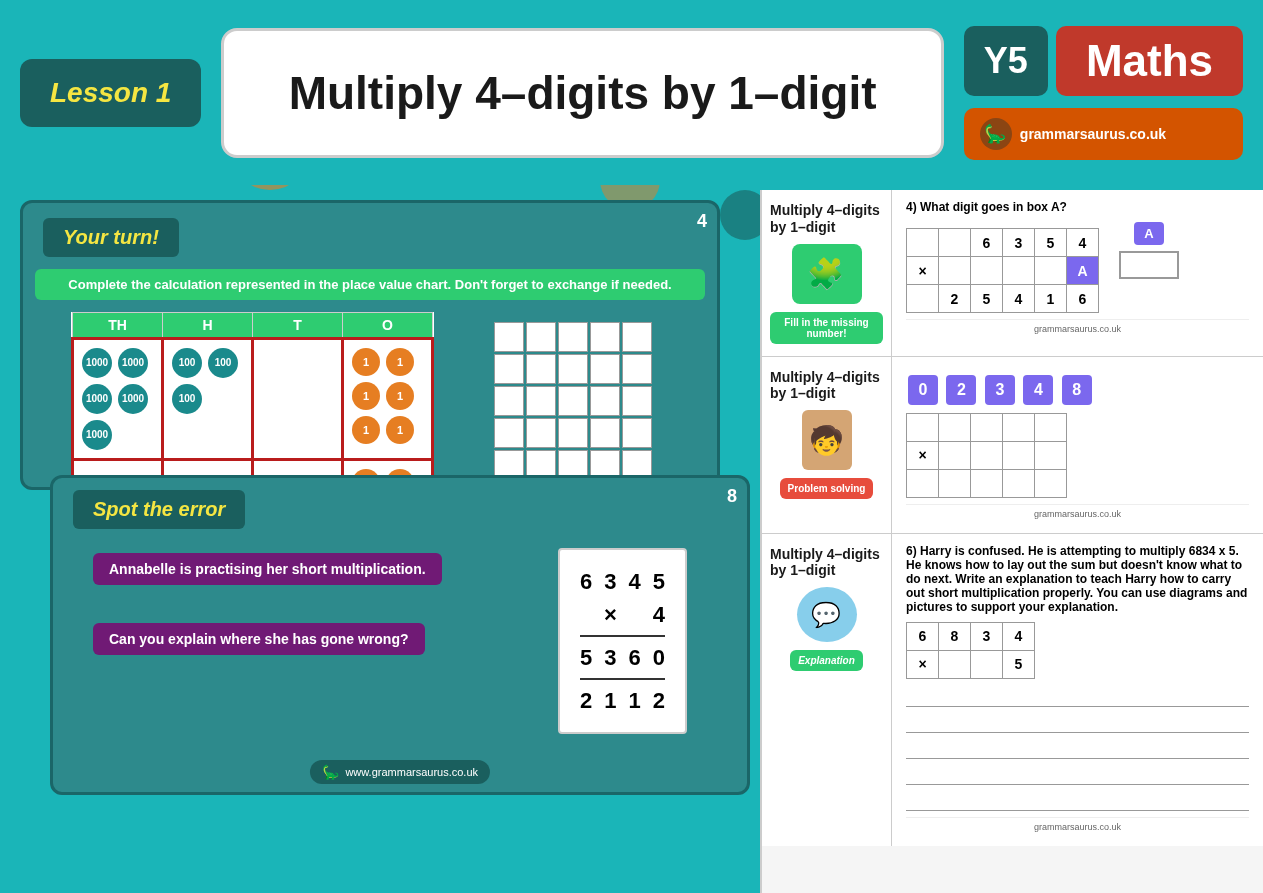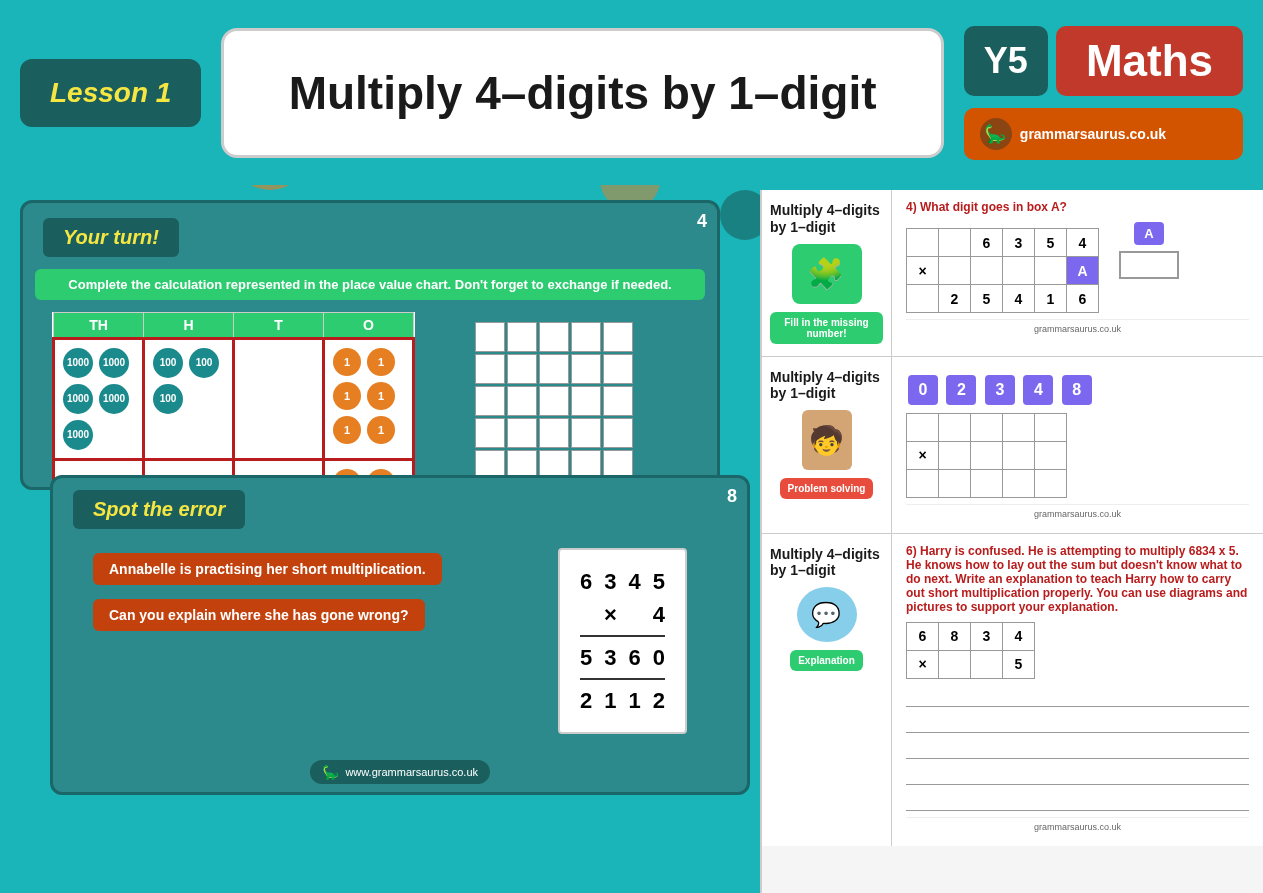--- a/index.html
+++ b/index.html
@@ -256,26 +256,26 @@
       font-size: 20px;
       font-weight: 900;
       padding: 8px 20px;
       display: inline-block;
       margin: 12px 0 0 20px;
       border-radius: 6px;
       font-style: italic;
     }
 
     .text-box-green {
-      background-color: #c2410c;
+      background-color: #701a75;
       color: white;
       font-size: 14px;
       font-weight: bold;
       padding: 8px 16px;
-      margin: 14px 20px 0 20px;
+      margin: 14px 20px 24px 20px;
       border-radius: 6px;
       display: inline-block;
     }
 
     .multiplication-display {
       position: absolute;
       right: 60px;
       top: 70px;
       background-color: white;
       padding: 15px 20px;
@@ -369,21 +369,21 @@
     }
 
     .worksheet-right {
       flex: 1;
       padding: 10px 14px;
     }
 
     .ws-question {
       font-size: 12px;
       font-weight: bold;
-      color: #b91c1c;
+      color: #000000;
       margin-bottom: 8px;
     }
 
     .ws-mini-table {
       border-collapse: collapse;
       margin: 6px 0;
       font-size: 14px;
     }
 
     .ws-mini-table td {
@@ -450,20 +450,21 @@
     }
 
     .explanation-btn {
       background-color: #2ecc71;
       color: white;
       font-size: 10px;
       font-weight: bold;
       padding: 5px 8px;
       border-radius: 6px;
       text-align: center;
+      font-style: italic;
     }
 
     .person-icon {
       width: 50px;
       height: 60px;
       background-color: #d4a574;
       border-radius: 6px;
       display: flex;
       align-items: center;
       justify-content: center;
@@ -508,21 +509,21 @@
     }
     .decor-circle-dark {
       position: absolute;
       border-radius: 50%;
       background-color: #1a5f5e;
     }
 
     .slide-content-wrapper {
       display: flex;
       gap: 10px;
-      padding: 0 9px;
+      padding: 0 28px;
       margin-top: 5px;
     }
   </style>
 </head>
 <body>
 
 <div class="decor-circle-orange" style="width:80px;height:80px;top:110px;left:230px;opacity:0.6;"></div>
 <div class="decor-circle-orange" style="width:60px;height:60px;top:150px;left:600px;opacity:0.5;"></div>
 <div class="decor-circle-orange" style="width:90px;height:90px;top:200px;left:440px;opacity:0.4;"></div>
 <div class="decor-circle-dark" style="width:50px;height:50px;top:190px;left:720px;opacity:0.6;"></div>

